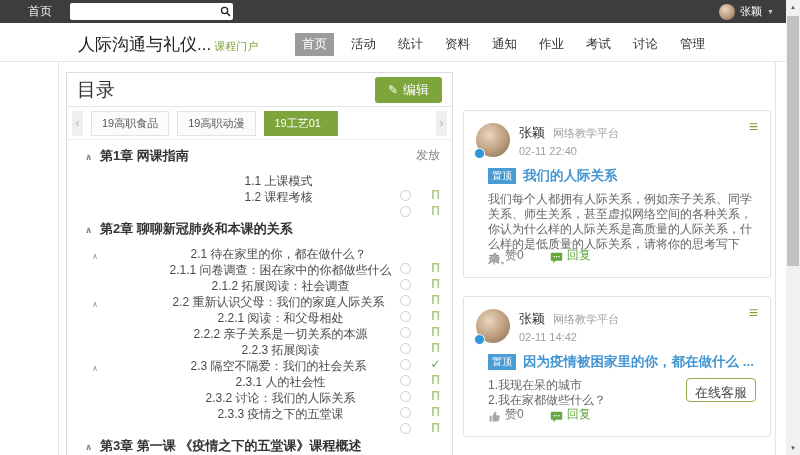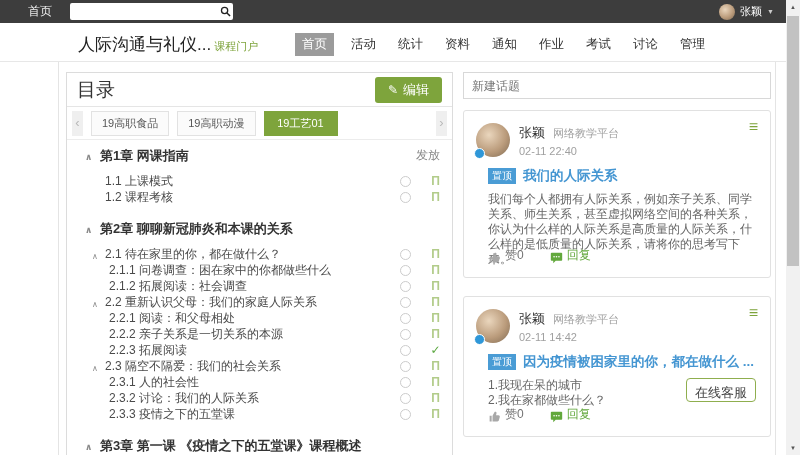--- a/index.html
+++ b/index.html
@@ -49,32 +49,32 @@
   .toc-header { height:34px; border-bottom:1px solid #e5e5e5; display:flex; align-items:center; padding:0 10px; }
   .toc-title { font-size:19px; color:#333; }
   .edit-btn { margin-left:auto; background:#7ea43c; color:#fff; font-size:13px; padding:4px 13px;
     border-radius:3px; border:none; display:flex; gap:5px; align-items:center; cursor:pointer; }
   .pencil { font-size:12px; }
   .tabs { height:33px; border-bottom:1px solid #ececec; display:flex; align-items:center; padding:0 5px; }
   .tab-arrow { width:11px; height:25px; background:#efefef; color:#b9b9b9; font-size:13px;
     line-height:24px; text-align:center; cursor:pointer; }
   .tabs-holder { display:flex; }
   .tab { height:25px; line-height:23px; padding:0 10px; font-size:11px; color:#555; background:#fbfbfb;
-    border:1px solid #e2e2e2; margin-left:8px; min-width:74px; text-align:center; cursor:pointer; white-space:nowrap; }
+    border:1px solid #e2e2e2; margin-left:8px; min-width:74px; text-align:left; cursor:pointer; white-space:nowrap; }
   .tab.active { background:#7ea43c; color:#fff; border-color:#7ea43c; }
   .tabs .spacer { flex:1; }
 
   .toc-list { padding-top:8px; }
   .toc-row { position:relative; display:flex; align-items:center; cursor:pointer; }
   .toc-row .arrow { position:absolute; color:#8a8a8a; font-size:8px; top:3px; }
   .toc-row.chapter { margin:16px 0 10px; font-weight:bold; font-size:13px; color:#333;
     padding-left:33px; height:15px; line-height:15px; }
   .toc-row.chapter .arrow { left:18px; font-size:9px; top:2px; }
   .toc-list .toc-row.chapter:first-child { margin-top:0; }
-  .toc-row.item { height:16px; line-height:16px; font-size:12px; color:#4a4a4a; }
+  .toc-row.item { height:16px; line-height:16px; font-size:12px; color:#4a4a4a;flex-direction:column; }
   .toc-row.item.depth1 { padding-left:38px; }
   .toc-row.item.depth1 .arrow { left:25px; }
   .toc-row.item.depth2 { padding-left:42px; }
   .status { margin-left:auto; margin-right:10px; display:flex; align-items:center; width:42px;
     justify-content:space-between; }
   .circle { width:11px; height:11px; border:1px solid #ccc; border-radius:50%; background:#fff; }
   .micon { width:13px; text-align:center; font-size:12px; line-height:13px; }
   .micon.pi { color:#b2cc8a; font-weight:bold; }
   .micon.check { color:#5aa73e; }
   .release { margin-left:auto; margin-right:12px; font-weight:normal; color:#888; font-size:12px; }
@@ -274,21 +274,20 @@
               <span class="micon pi">Π</span>
             </span>
           </div>
           <div class="toc-row chapter">
             <span class="arrow">∧</span>
             <span>第3章 第一课 《疫情之下的五堂课》课程概述</span>
           </div>
         </div>
     </div>
 
-    <input class="new-topic" type="text" placeholder="新建话题" style="">
 
     <div class="post-card" id="post1">
       <div class="post-header">
         <span class="avatar">
             <span class="badge"></span>
           </span>
         <div class="post-meta">
           <div class="post-name-row">
             <span class="post-author">张颖</span>
             <span class="post-platform">网络教学平台</span>

